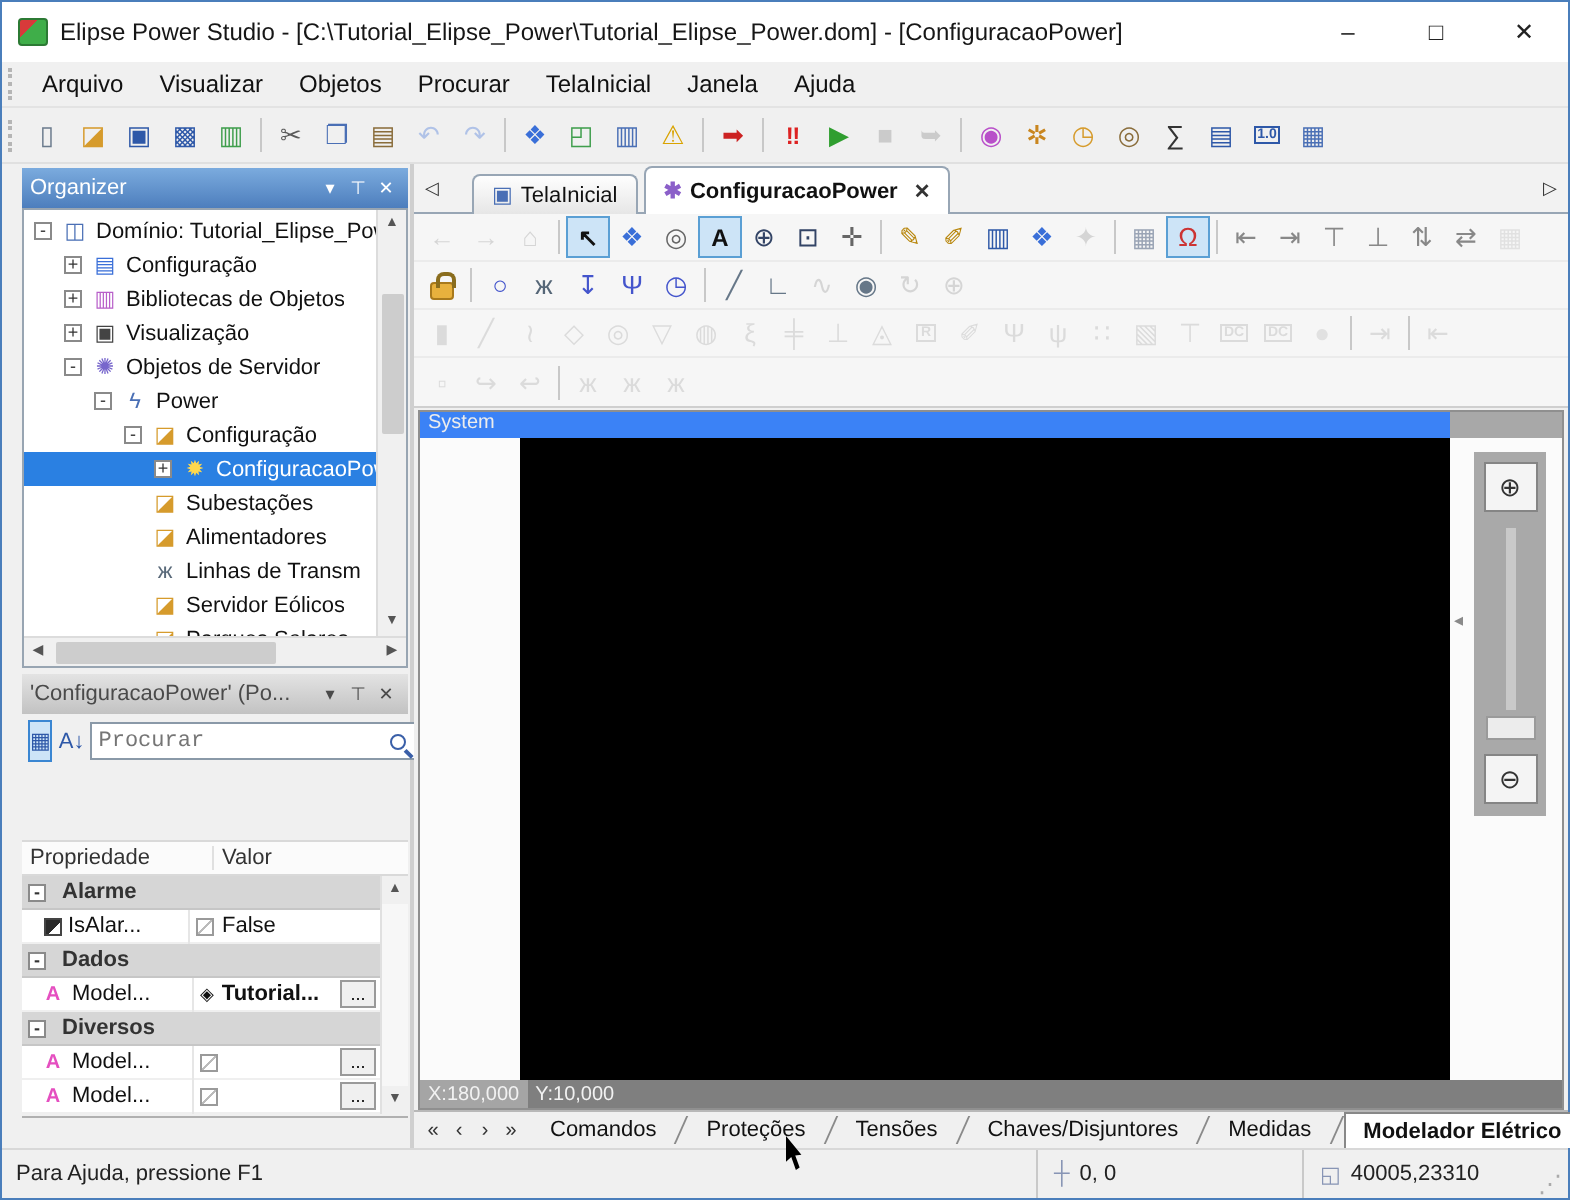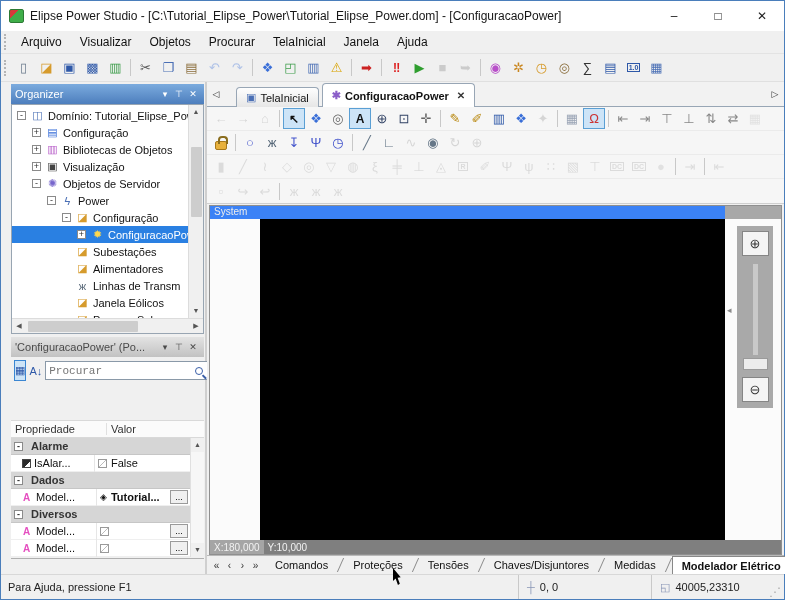--- a/index.html
+++ b/index.html
@@ -394,21 +394,21 @@
                   <span class="expander-ph"></span>
                   <span class="ticon" style="color: rgb(90, 106, 122);">ж</span>
                   <span class="tlabel">Linhas de Transm</span>
                 </div>
 
                 <div class="trow">
                   <span class="indent" style="width: 50px;"></span>
 
                   <span class="expander-ph"></span>
                   <span class="ticon" style="color: rgb(214, 155, 44);">◪</span>
-                  <span class="tlabel">Janela Eólicos</span>
+                  <span class="tlabel">Servidor Eólicos</span>
                 </div>
 
                 <div class="trow">
                   <span class="indent" style="width: 50px;"></span>
 
                   <span class="expander-ph"></span>
                   <span class="ticon" style="color: rgb(214, 155, 44);">◪</span>
                   <span class="tlabel">Parques Solares</span>
                 </div>
               </div>

